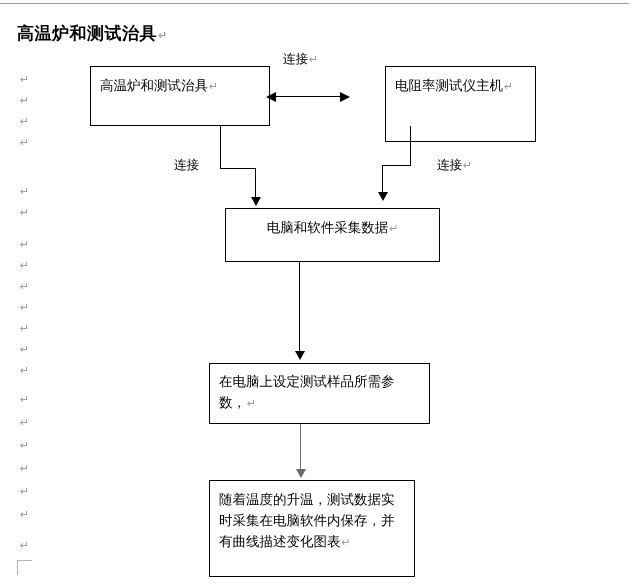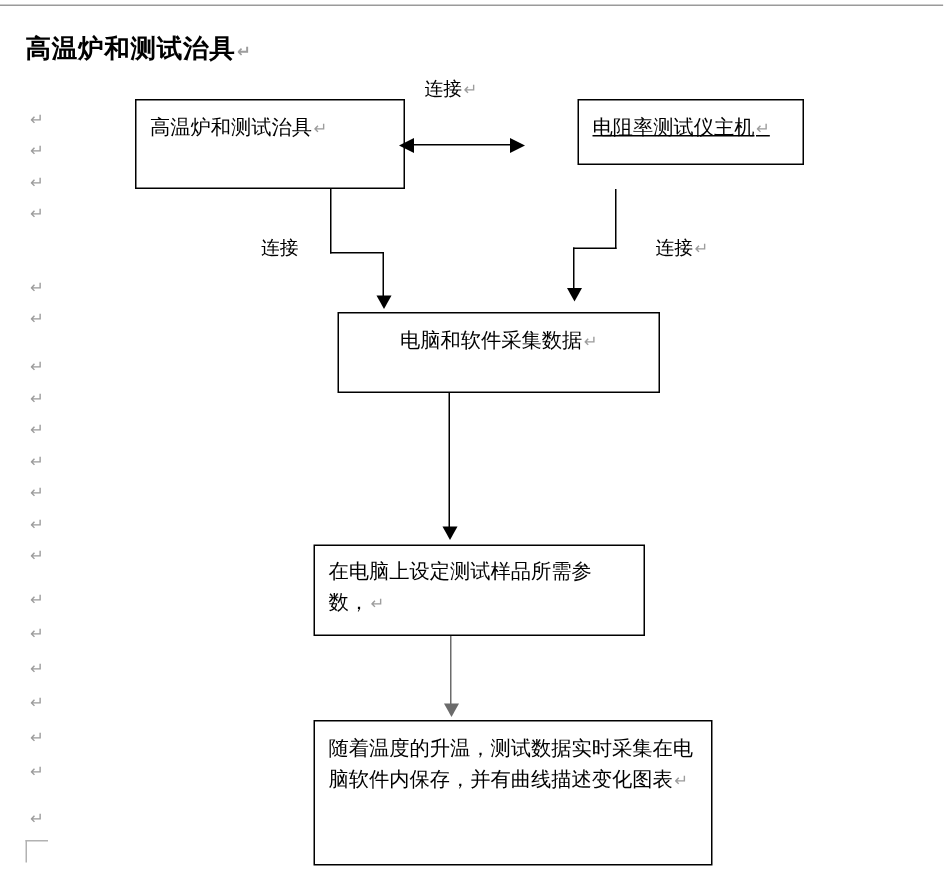--- a/index.html
+++ b/index.html
@@ -76,22 +76,21 @@
   }
   #box-furnace .box-text {
     padding: 8px 0 0 9px;
     text-align: left;
   }
   
   #box-meter {
     left: 363px;
     top: 66px;
     width: 151px;
-    height: 44px;
-    text-decoration: underline;
+    height: 76px;
   }
   #box-meter .box-text {
     padding: 8px 0 0 9px;
     text-align: left;
   }
   
   #box-acquire {
     left: 203px;
     top: 208px;
     width: 215px;
@@ -109,21 +108,21 @@
     height: 61px;
   }
   #box-params .box-text {
     padding: 7px 8px 0 9px;
     text-align: left;
   }
   
   #box-record {
     left: 187px;
     top: 480px;
-    width: 266px;
+    width: 206px;
     height: 97px;
   }
   #box-record .box-text {
     padding: 8px 8px 0 9px;
     text-align: left;
   }
   .conn-label {
     position: absolute;
     font-size: 12.5px;
     line-height: 14px;

